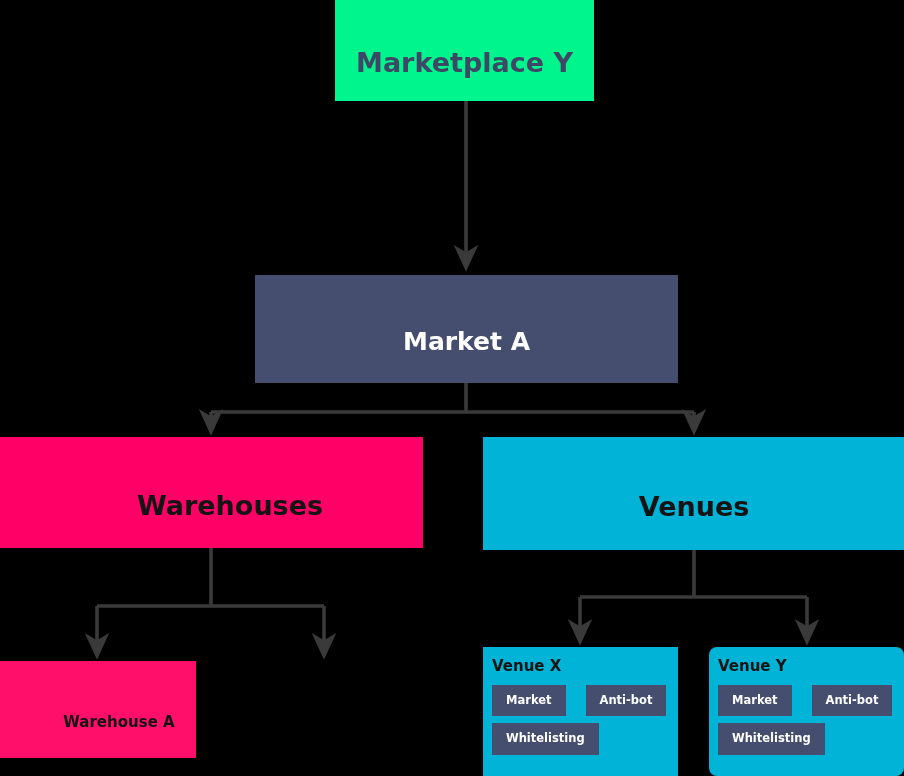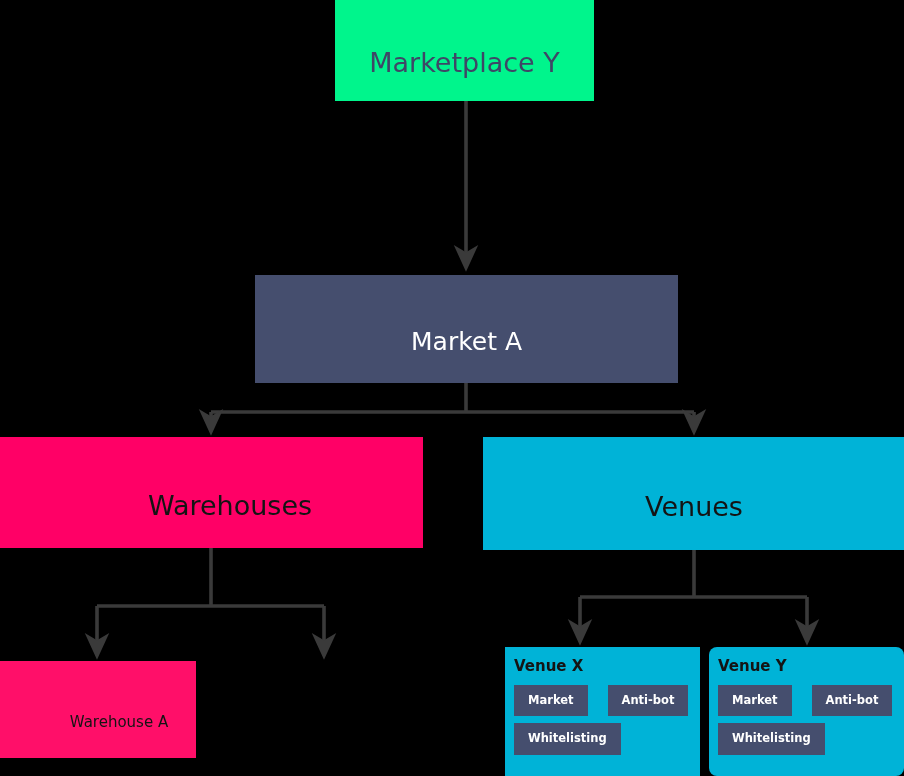--- a/index.html
+++ b/index.html
@@ -20,21 +20,21 @@
     background: #000000;
   }
   .node {
     position: absolute;
     box-sizing: border-box;
     display: flex;
     align-items: center;
     justify-content: center;
   }
   .node-label {
-    font-weight: normal;
+    font-weight: bold;
     line-height: 1.1;
     text-align: center;
     white-space: nowrap;
     margin-top: 26px;
   }
 
   
   #node-marketplace {
     left: 335px;
     top: -2px;
@@ -103,21 +103,21 @@
   
   .venue-card {
     position: absolute;
     box-sizing: border-box;
     top: 647px;
     height: 129px;
     background: #00b3d7;
     padding: 9px 10px 0 9px;
     display: block;
   }
-  #node-venue-x { left: 505px; width: 195px; }
+  #node-venue-x { left: 483px; width: 195px; }
   #node-venue-y { left: 709px; width: 195px; border-radius: 8px; }
   .venue-title {
     color: #141414;
     font-size: 15px;
     font-weight: bold;
     line-height: 1.1;
     margin: 2px 0 10px 0;
     white-space: nowrap;
   }
   .badge-row {

